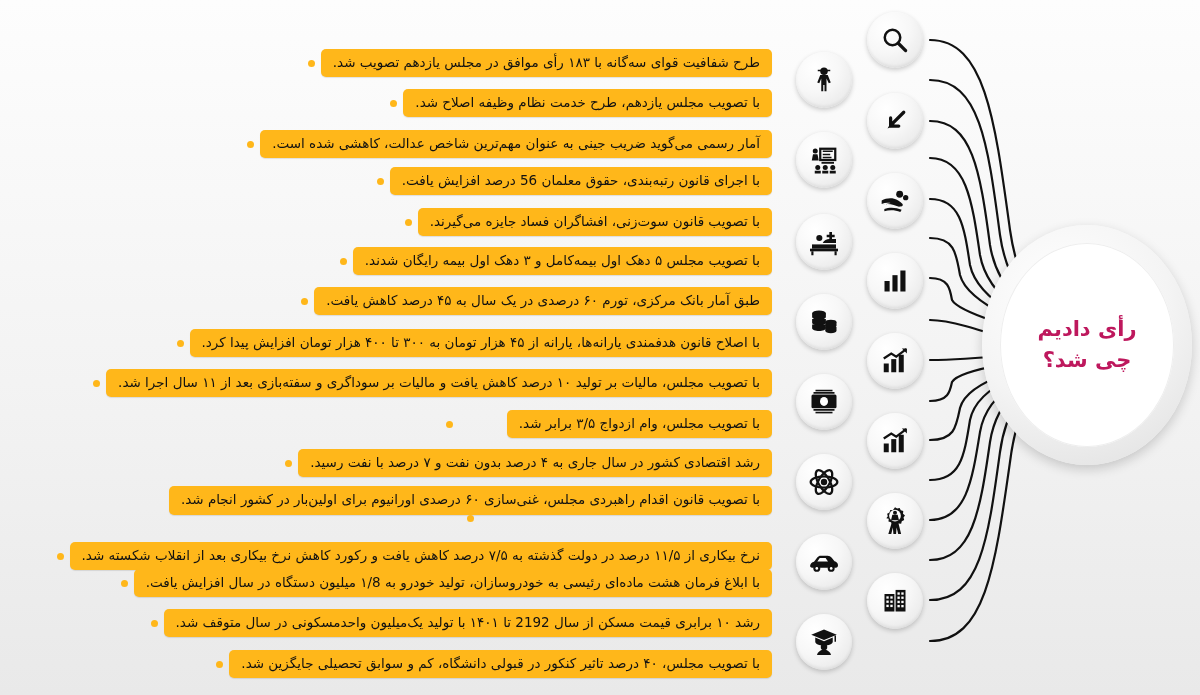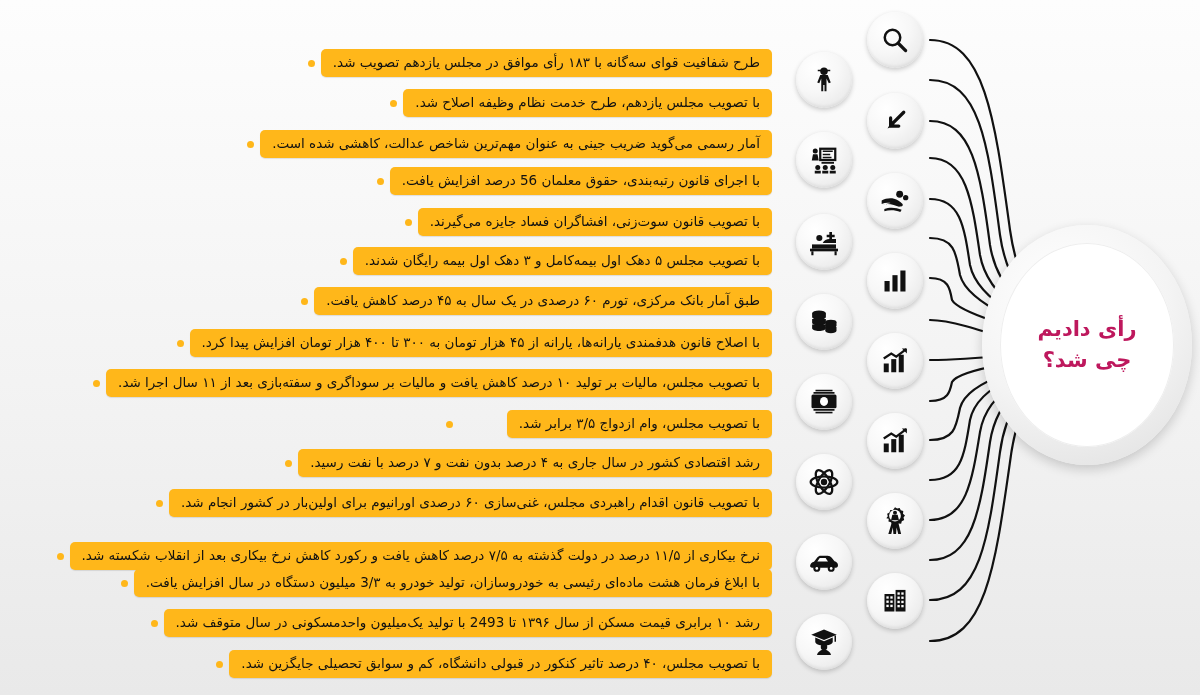--- a/index.html
+++ b/index.html
@@ -162,34 +162,34 @@
     <span class="dot"></span>
   </div>
   <div class="row" style="top:384px; right:428px;gap:48px;">
     <span class="label">با تصویب مجلس، وام ازدواج ۳/۵ برابر شد.</span>
     <span class="dot"></span>
   </div>
   <div class="row" style="top:423px; right:428px;">
     <span class="label">رشد اقتصادی کشور در سال جاری به ۴ درصد بدون نفت و ۷ درصد با نفت رسید.</span>
     <span class="dot"></span>
   </div>
-  <div class="row" style="top:463px; right:428px;">
+  <div class="row" style="top:463px; right:428px;flex-direction:column;">
     <span class="label">با تصویب قانون اقدام راهبردی مجلس، غنی‌سازی ۶۰ درصدی اورانیوم برای اولین‌بار در کشور انجام شد.</span>
     <span class="dot"></span>
   </div>
   <div class="row" style="top:516px; right:428px;">
     <span class="label">نرخ بیکاری از ۱۱/۵ درصد در دولت گذشته به ۷/۵ درصد کاهش یافت و رکورد کاهش نرخ بیکاری بعد از انقلاب شکسته شد.</span>
     <span class="dot"></span>
   </div>
   <div class="row" style="top:543px; right:428px;">
-    <span class="label">با ابلاغ فرمان هشت ماده‌ای رئیسی به خودروسازان، تولید خودرو به 3/۳ میلیون دستگاه در سال افزایش یافت.</span>
+    <span class="label">با ابلاغ فرمان هشت ماده‌ای رئیسی به خودروسازان، تولید خودرو به ۱/8 میلیون دستگاه در سال افزایش یافت.</span>
     <span class="dot"></span>
   </div>
   <div class="row" style="top:583px; right:428px;">
-    <span class="label">رشد ۱۰ برابری قیمت مسکن  از سال ۱۳۹۶ تا 2493 با تولید یک‌میلیون واحدمسکونی در سال متوقف شد.</span>
+    <span class="label">رشد ۱۰ برابری قیمت مسکن  از سال 2192 تا ۱۴۰۱ با تولید یک‌میلیون واحدمسکونی در سال متوقف شد.</span>
     <span class="dot"></span>
   </div>
   <div class="row" style="top:624px; right:428px;">
     <span class="label">با تصویب مجلس، ۴۰ درصد تاثیر کنکور در قبولی دانشگاه، کم و سوابق تحصیلی جایگزین شد.</span>
     <span class="dot"></span>
   </div>
 
   <div class="icon-circle" style="left:867px; top:12px;">
     <svg width="30" height="30" viewBox="0 0 24 24">
         <circle cx="10" cy="10" r="6.2" fill="none" stroke="#111" stroke-width="2"></circle>

